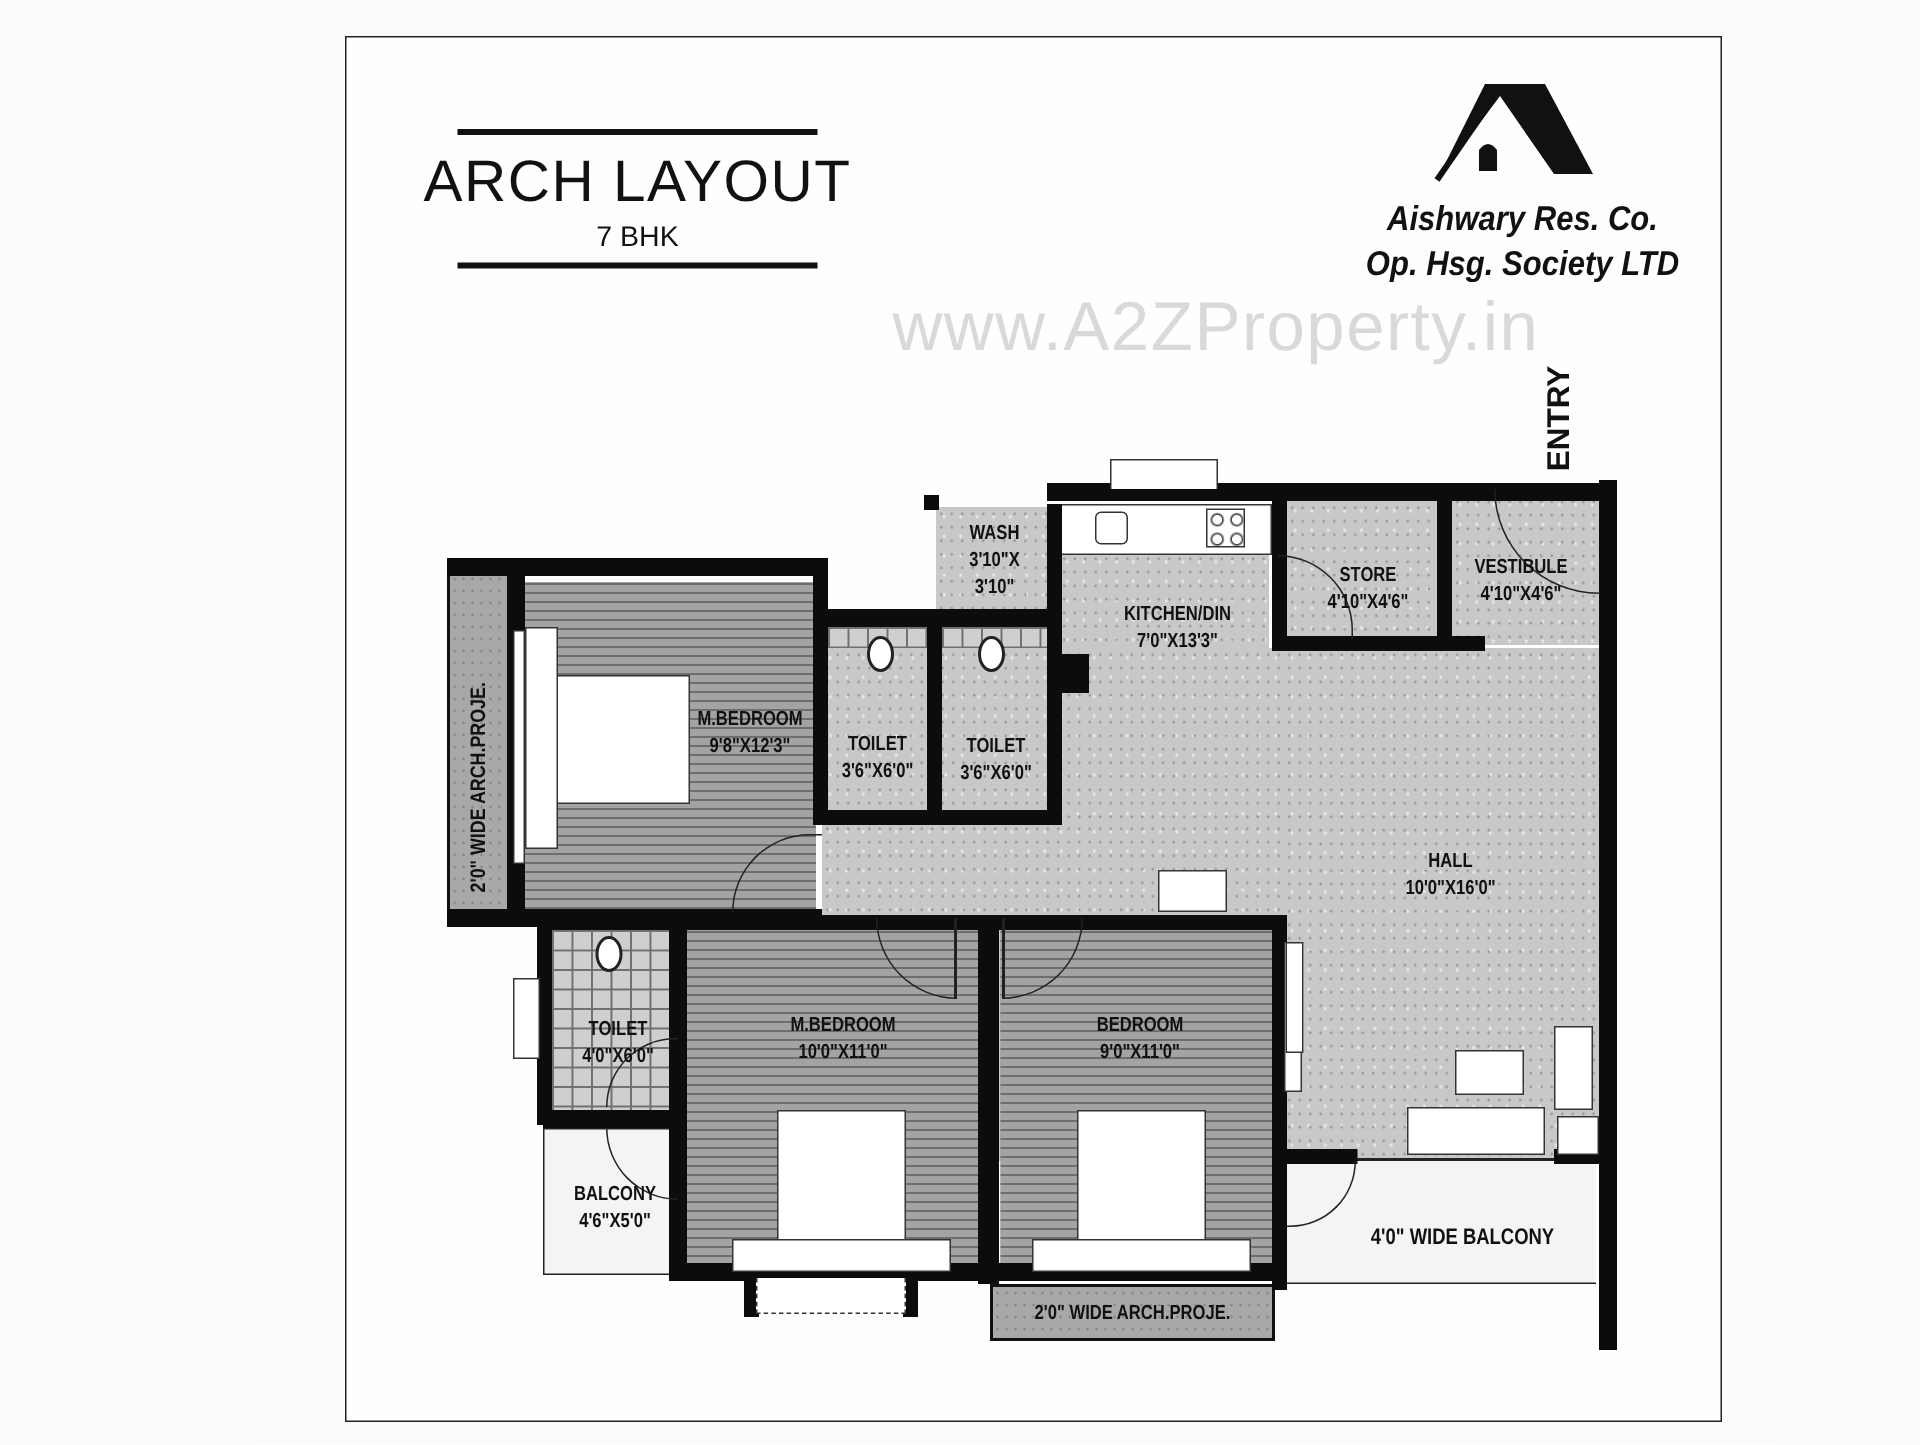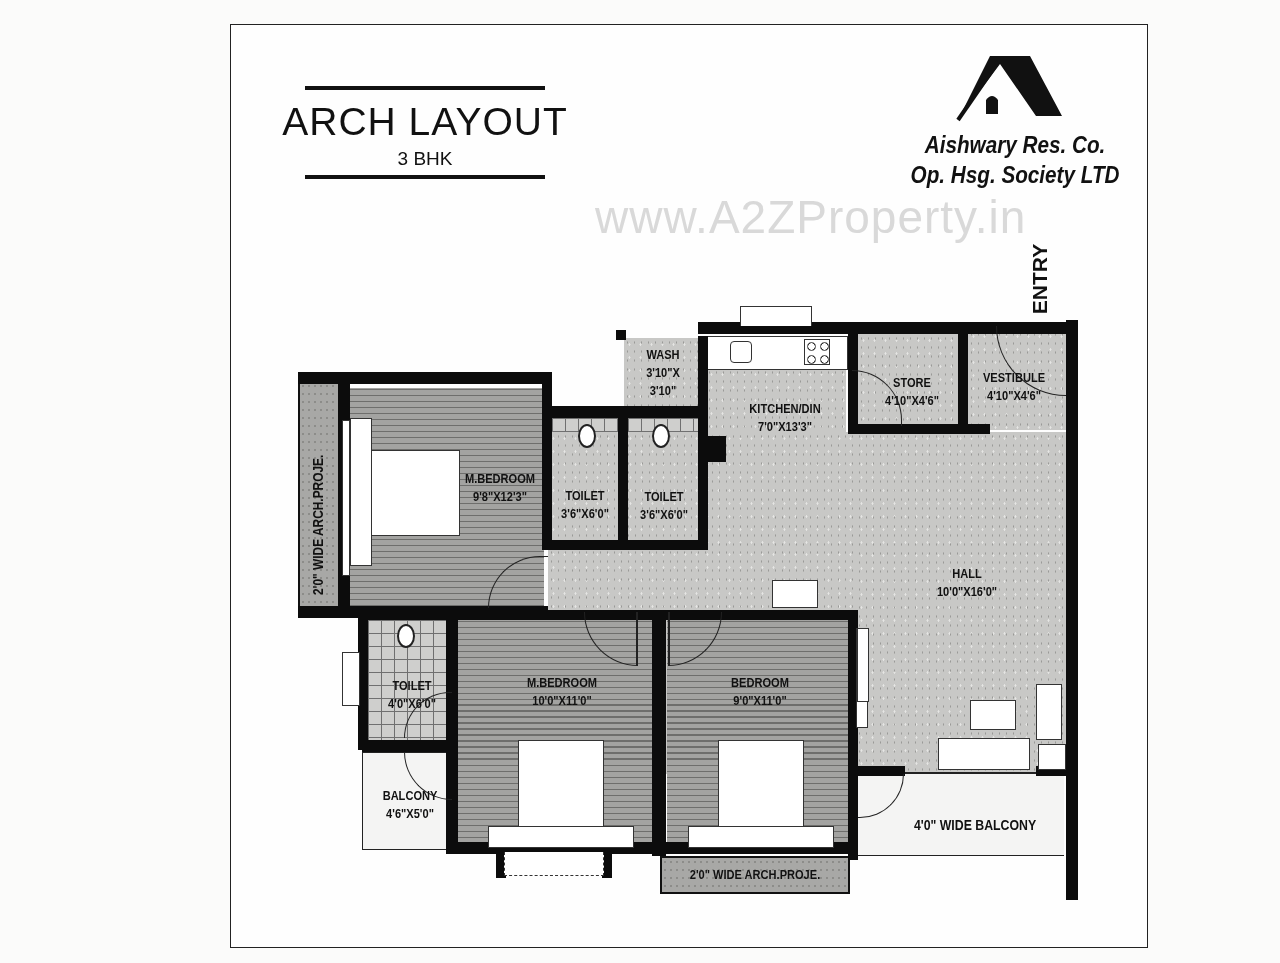--- a/index.html
+++ b/index.html
@@ -28,21 +28,21 @@
   .proj { position:absolute; background:#a8a8a6; background-image: radial-gradient(#8a8a88 0.6px, transparent 1px); background-size:6px 8px; border:2px solid #111; box-sizing:border-box; }
   .vlbl { position:absolute; font-weight:bold; font-size:14px; color:#111; white-space:nowrap; transform:rotate(-90deg) scaleX(0.85); transform-origin:left top; }
 </style>
 </head>
 <body>
 
 <div class="sheet"></div>
 
 <div class="title-bar" style="left:305px;top:86px;width:240px;"></div>
 <div class="title">ARCH LAYOUT</div>
-<div class="subtitle">3 BHK</div>
+<div class="subtitle">7 BHK</div>
 <div class="title-bar" style="left:305px;top:175px;width:240px;"></div>
 
 <svg style="position:absolute;left:950px;top:52px;" width="120" height="70" viewBox="0 0 120 70">
   <polygon points="8,68 40,4 80,4 112,64 86,64 50,12" fill="#111"></polygon>
   <path d="M48,10 L8,68" stroke="#111" stroke-width="4" fill="none"></path>
   <path d="M36,62 L36,48 Q42,40 48,48 L48,62 Z" fill="#111"></path>
 </svg>
 <div class="society">
   <div>Aishwary Res. Co.</div>
   <div>Op. Hsg. Society LTD</div>

